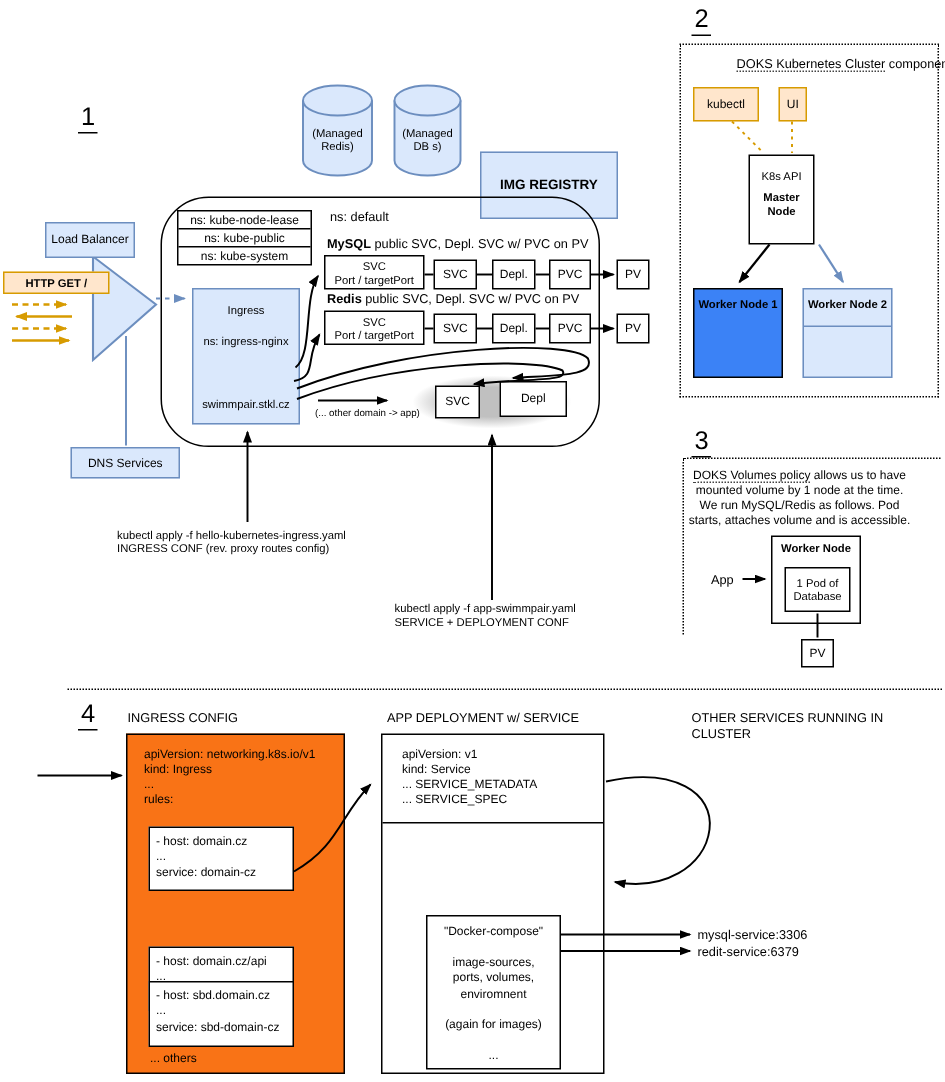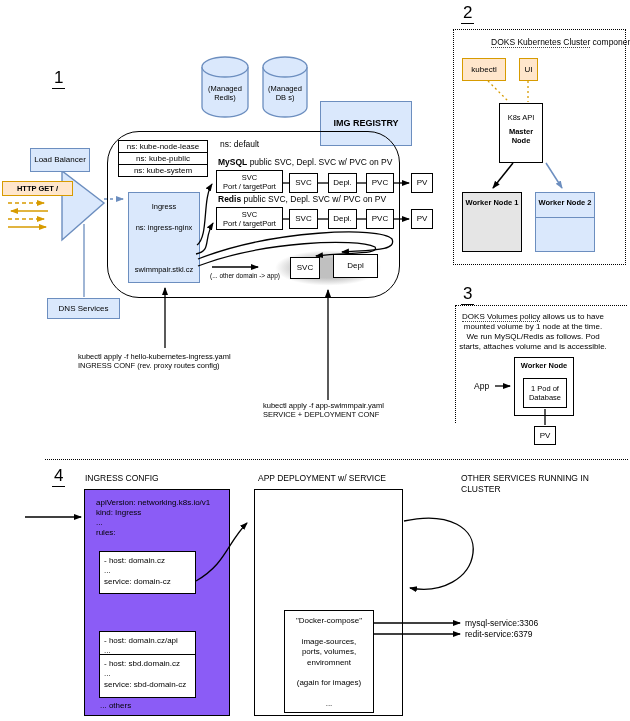--- a/index.html
+++ b/index.html
@@ -102,21 +102,21 @@
   <div class="lbl fs85" style="left:459px; top:37px; white-space:nowrap;margin-left:32px;"><span class="du">DOKS Kubernetes Cluster</span><span> components</span></div>
 
   <div class="box orange fs8" style="left:462px; top:58px; width:44px; height:23px;">kubectl</div>
   <div class="box orange fs8" style="left:519px; top:58px; width:19px; height:23px;">UI</div>
 
   <div class="abs" style="left:499px; top:103px; width:44px; height:60px; border:1.5px solid #000; background:#fff;">
     <div class="ctr fs75" style="position:absolute; top:9px; width:100%;">K8s API</div>
     <div class="ctr b fs75" style="position:absolute; top:23px; width:100%;">Master Node</div>
   </div>
 
-  <div class="abs" style="left:462px; top:192px; width:60px; height:60px; border:1.5px solid #000; background:#e5e5e5;">
+  <div class="abs" style="left:462px; top:192px; width:60px; height:60px; border:1.5px solid #000; background:#3b82f6;">
     <div class="ctr b fs75" style="position:absolute; top:5px; width:100%;">Worker Node 1</div>
   </div>
   <div class="abs blue" style="left:535px; top:192px; width:60px; height:60px;">
     <div class="ctr b fs75" style="height:25px; padding-top:5px; border-bottom:1px solid #6c8ebf;">Worker Node 2</div>
   </div>
 
   <div class="secnum" style="left:461px; top:284px;"><span>3</span></div>
   <div class="dottl" style="left:455px; top:305px; width:172px; height:118px;"></div>
   <div class="lbl ctr fs8" style="left:436px; top:312px; width:194px;"><span class="du">DOKS Volumes policy</span><span> allows us to have
 mounted volume by 1 node at the time.
@@ -130,38 +130,44 @@
 Database</div>
   <div class="lbl fs85" style="left:474px; top:381px;">App</div>
   <div class="box fs8" style="left:534px; top:426px; width:22px; height:19px;">PV</div>
 
   <div class="dottop" style="left:45px; top:459px; width:583px; height:0;"></div>
   <div class="secnum" style="left:52px; top:466px;"><span>4</span></div>
   <div class="lbl fs85" style="left:85px; top:473px;">INGRESS CONFIG</div>
   <div class="lbl fs85" style="left:258px; top:473px;">APP DEPLOYMENT w/ SERVICE</div>
   <div class="lbl fs85" style="left:461px; top:473px;">OTHER SERVICES RUNNING IN CLUSTER</div>
 
-  <div class="abs" style="left:84px; top:489px; width:146px; height:227px; border:1.4px solid #000; background:#8b5cf6;">
+  <div class="abs" style="left:84px; top:489px; width:146px; height:227px; border:1.4px solid #000; background:#f97316;">
     <div class="lbl fs8" style="left:11px; top:8px;">apiVersion: networking.k8s.io/v1
 kind: Ingress
 ...
 rules:</div>
     <div class="boxtl fs8" style="left:14px; top:61px; width:97px; height:43px; padding:4px 0 0 4px;">- host: domain.cz
 ...
 service: domain-cz</div>
     <div class="boxtl fs8" style="left:14px; top:113px; width:97px; height:43px; padding:4px 0 0 4px;margin-top:28px;">- host: domain.cz/api
 ...
 service: domain-cz-api</div>
     <div class="boxtl fs8" style="left:14px; top:164px; width:97px; height:44px; padding:4px 0 0 4px;">- host: sbd.domain.cz
 ...
 service: sbd-domain-cz</div>
     <div class="lbl fs8" style="left:15px; top:211px;">... others</div>
   </div>
 
   <div class="abs" style="left:254px; top:489px; width:149px; height:227px; border:1.4px solid #000; background:#fff;">
+    <div class="abs" style="left:0; top:0; width:100%; height:59px; border-bottom:1.4px solid #000;">
+      <div class="lbl fs8" style="left:13px; top:8px;">apiVersion: v1
+kind: Service
+... SERVICE_METADATA
+... SERVICE_SPEC</div>
+    </div>
     <div class="boxtl ctr fs8" style="left:29px; top:120px; width:90px; height:103px; padding-top:5px;">"Docker-compose"
 
 image-sources,
 ports, volumes,
 enviromnent
 
 (again for images)
 
 ...</div>
   </div>

